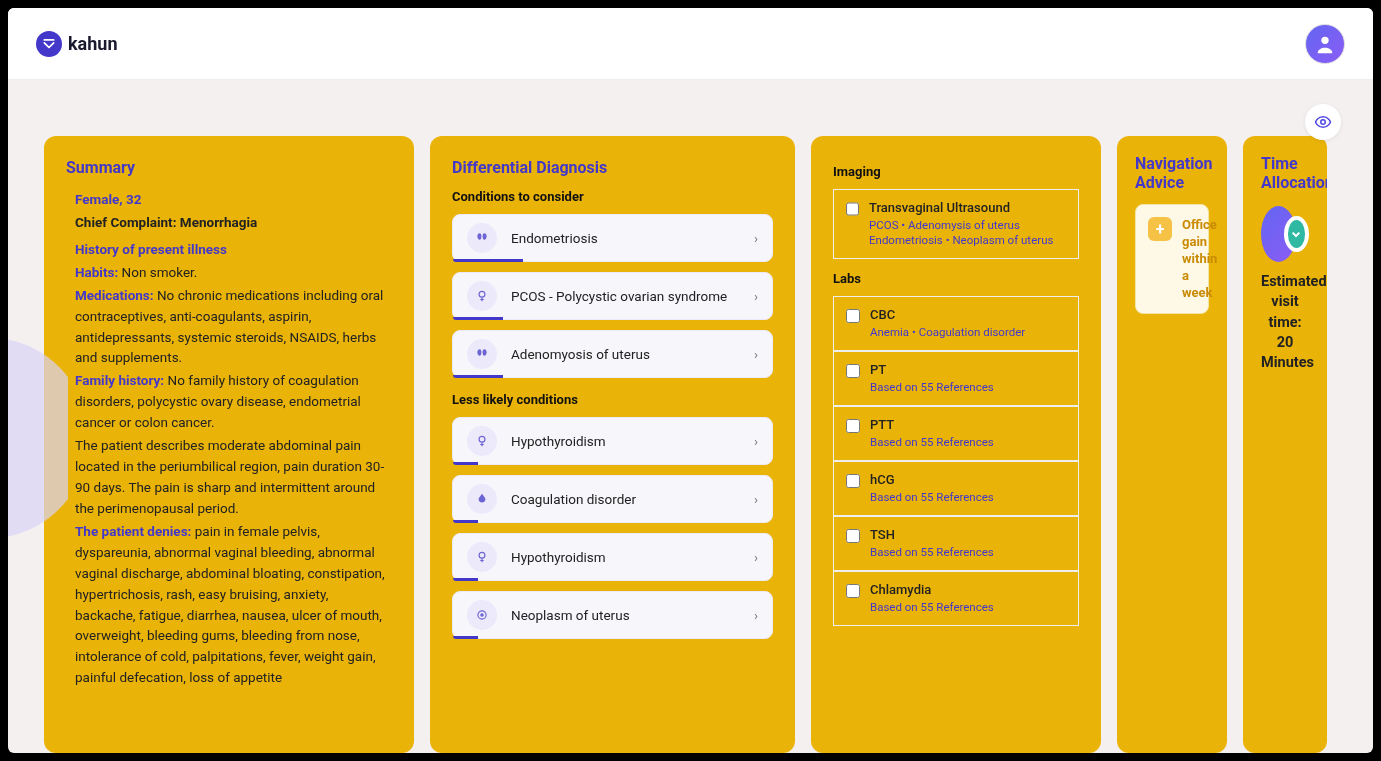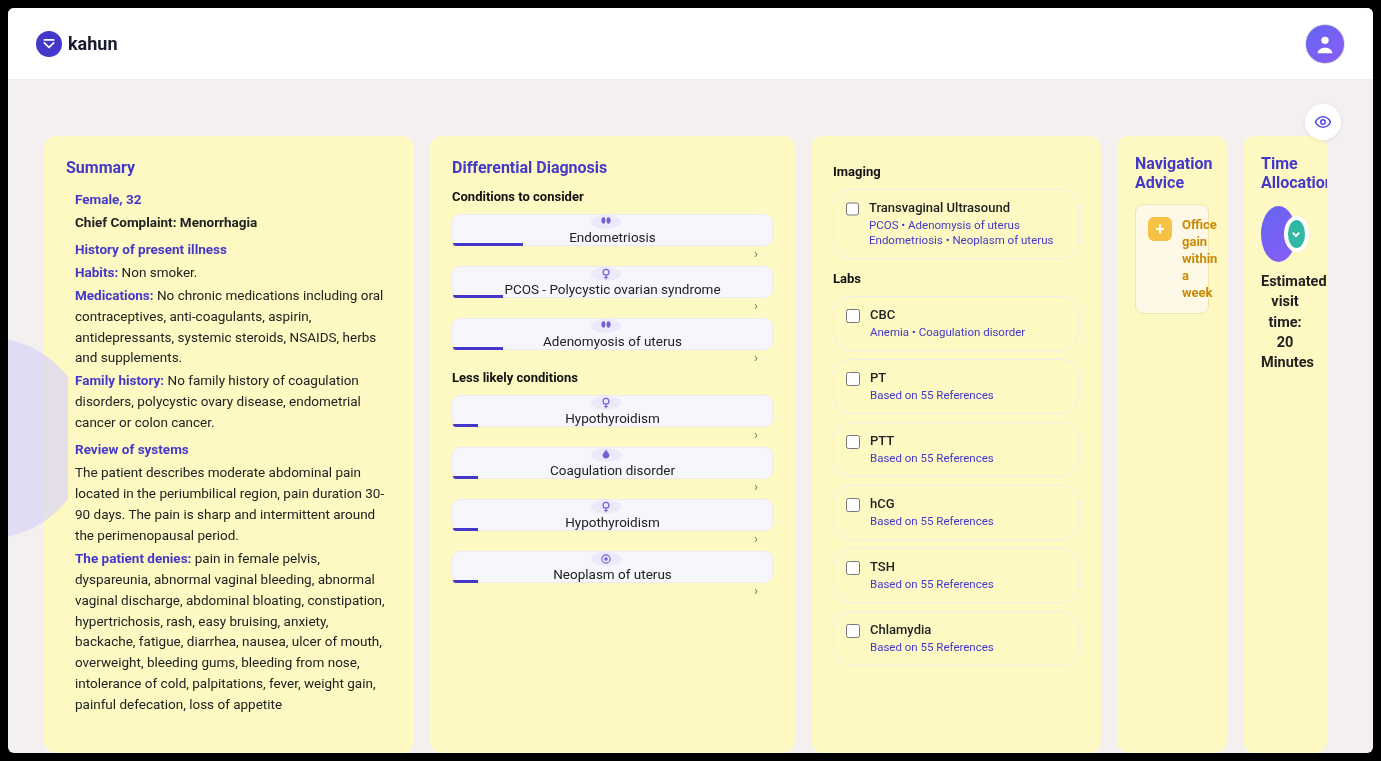--- a/index.html
+++ b/index.html
@@ -73,21 +73,21 @@
     color:#4f46e5;
     cursor:pointer;
   }
   .grid {
     display: flex;
     gap: 16px;
     padding: 56px 36px 0 36px;
     height: calc(100% - 72px);
   }
   .card {
-    background:#fef9c3;
+    background:#eab308;
     border-radius: 12px;
     padding: 22px 22px;
     overflow: hidden;
   }
   .col-summary { width: 370px; }
   .col-diag    { width: 365px; }
   .col-workup  { width: 290px; }
   .col-right   { width: 210px; display:flex; flex-direction:row; gap:16px; }
   .col-right .card { padding:18px 18px; }
   h2.section-title {
@@ -100,29 +100,28 @@
   .summary-body .purple { color:#4338ca; font-weight:600; }
   .summary-body .bold { font-weight:700; }
   .summary-body p { margin-bottom:2px;padding-left:9px; }
   .summary-body .block { margin-top:6px; }
 
   .sub-head { font-size:13px; font-weight:700; color:#111; margin:6px 0 10px; }
   .cond-item {
     background:#f7f6fb;
     border:1px solid #eceaf6;
     border-radius:8px;
-    height:32px;
+    height:48px;
     display:flex; align-items:center;
     padding:0 14px;
-    margin-bottom:20px;
+    margin-bottom:10px;
     position:relative;
     cursor:pointer;
     font-size:13.5px;
     color:#222;
-    flex-direction:column;
   }
   .cond-item .iconcirc {
     width:30px;height:30px;border-radius:50%;
     background:#ece9fb;
     display:flex;align-items:center;justify-content:center;
     margin-right:14px;
     color:#6d64d3;
   }
   .cond-item .chev { margin-left:auto; color:#777; }
   .cond-item::after{
@@ -133,23 +132,22 @@
     background:#4338ca;
     border-radius:0 0 0 6px;
   }
   .cond-item.bar-l::after{ width:70px; }
   .cond-item.bar-m::after{ width:50px; }
   .cond-item.bar-s::after{ width:25px; }
 
   .workup-group { margin-bottom:12px; }
   .workup-item {
     border:1px solid #eee;
-    border-radius:18px;
+    border-radius:0;
     padding:10px 12px 10px 12px;
-    margin-bottom:8px;
     display:flex;
     gap:10px;
     font-size:13px;
   }
   .workup-item input[type=checkbox]{
     width:14px;height:14px;margin-top:2px;
     accent-color:#4338ca;
   }
   .workup-item .wu-main { color:#222; font-weight:500; }
   .workup-item .wu-sub  { color:#4338ca; font-size:11.5px; margin-top:3px; line-height:1.3; }
@@ -232,21 +230,20 @@
 
     <div class="card col-summary">
       <h2 class="section-title">Summary</h2>
       <div class="summary-body">
         <p class="purple bold">Female, 32</p>
         <p><span class="bold">Chief Complaint:</span> <span class="bold">Menorrhagia</span></p>
         <p class="purple bold block">History of present illness</p>
         <p><span class="purple bold">Habits:</span> <span>Non smoker.</span></p>
         <p><span class="purple bold">Medications:</span> <span>No chronic medications including oral contraceptives, anti-coagulants, aspirin, antidepressants, systemic steroids, NSAIDS, herbs and supplements.</span></p>
         <p><span class="purple bold">Family history:</span> <span>No family history of coagulation disorders, polycystic ovary disease, endometrial cancer or colon cancer.</span></p>
-        <p class="purple bold block">Review of systems</p>
         <p>The patient describes moderate abdominal pain located in the periumbilical region, pain duration 30-90 days. The pain is sharp and intermittent around the perimenopausal period.</p>
         <p><span class="purple bold">The patient denies:</span> <span>pain in female pelvis, dyspareunia, abnormal vaginal bleeding, abnormal vaginal discharge, abdominal bloating, constipation, hypertrichosis, rash, easy bruising, anxiety, backache, fatigue, diarrhea, nausea, ulcer of mouth, overweight, bleeding gums, bleeding from nose, intolerance of cold, palpitations, fever, weight gain, painful defecation, loss of appetite</span></p>
       </div>
     </div>
 
     <div class="card col-diag">
       <h2 class="section-title">Differential Diagnosis</h2>
       <div class="sub-head">Conditions to consider</div>
 
       <div class="cond-item bar-l">

